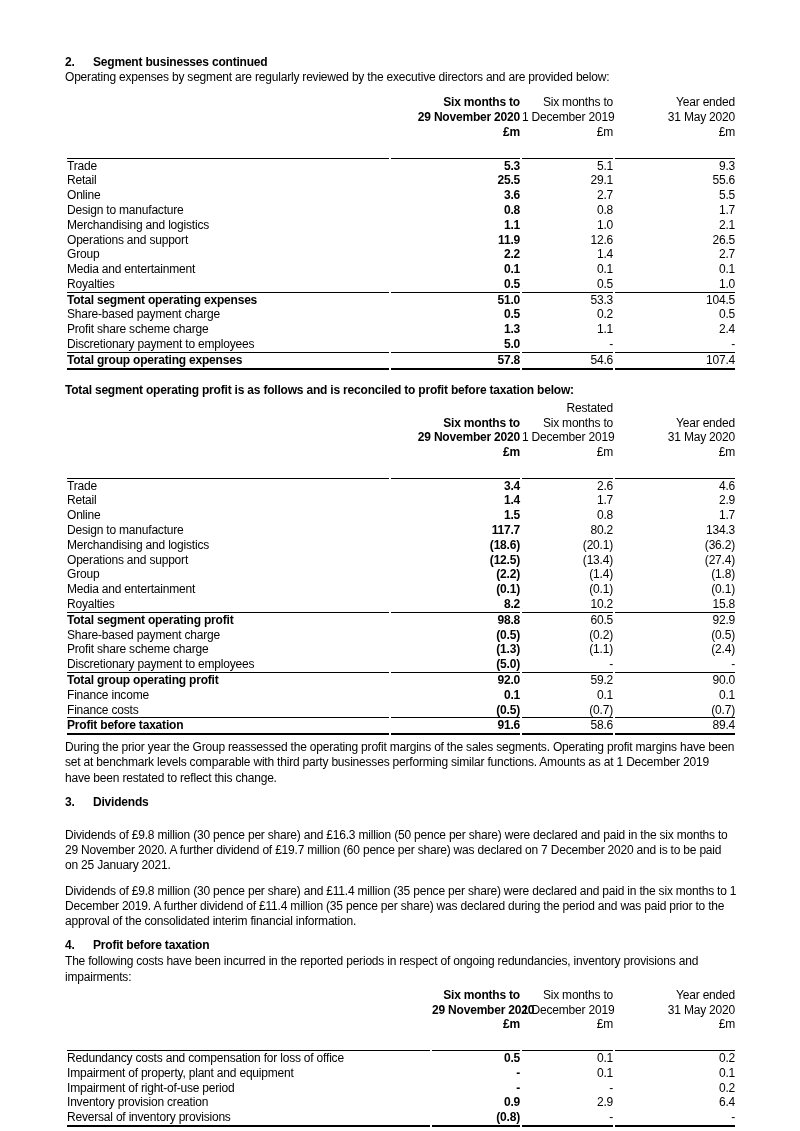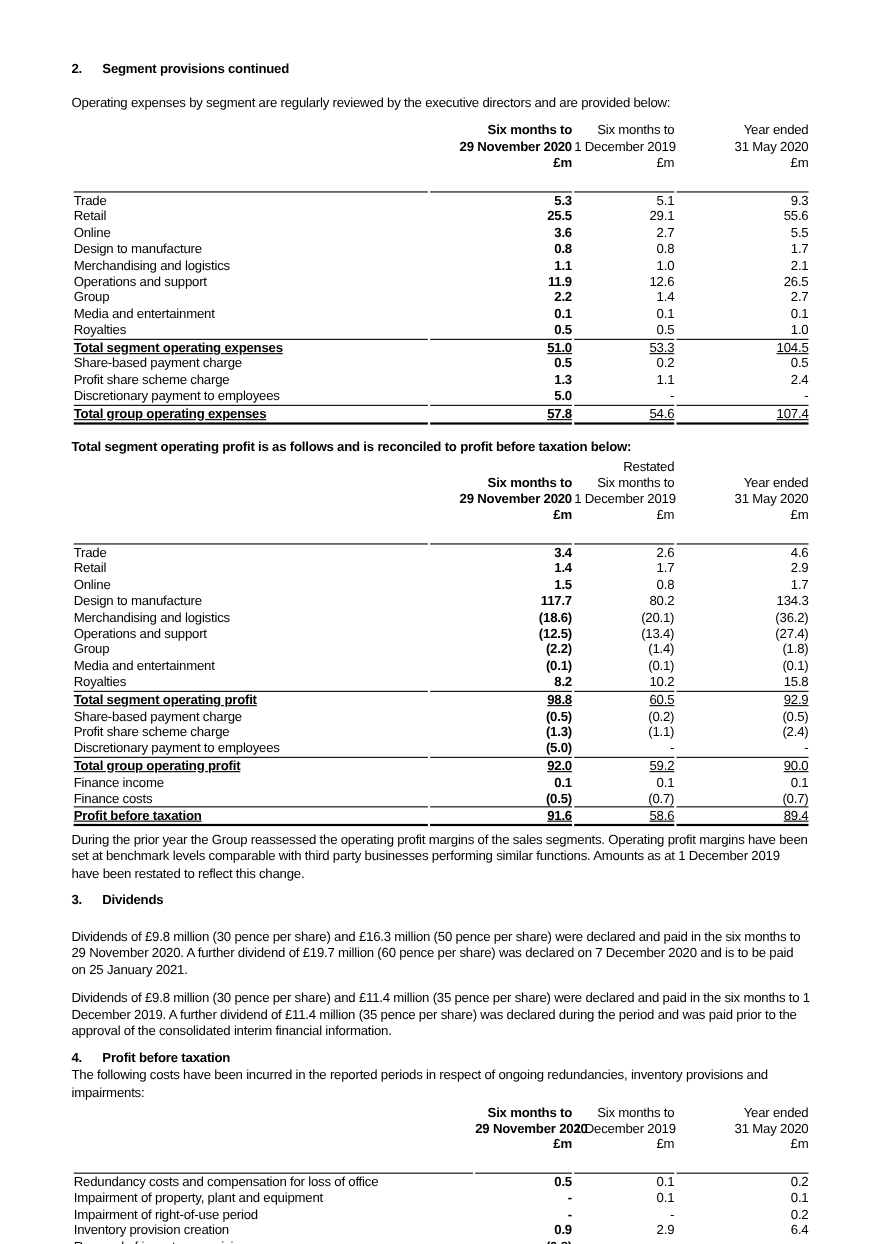--- a/index.html
+++ b/index.html
@@ -45,43 +45,43 @@
     padding-bottom: 18px;
   }
   thead th.lbl { text-align: left; }
   tbody td {
     line-height: 14.8px;
     height: 14.8px;
     vertical-align: bottom;
   }
   .num { text-align: right; }
   .b { font-weight: bold; }
-  tr.rule-above td { border-top: 1px solid #000; text-decoration: underline; }
+  tr.rule-above td { border-top: 1px solid #000; }
   tr.thick-below td { border-bottom: 2.5px solid #000; }
 
-  .s2-intro   { margin-top: 16px; }
+  .s2-intro   { }
   .tbl-1      { margin-top: 10px; }
   .recon      { margin-top: 13px; font-weight: bold; }
   .tbl-2      { margin-top: 3px; }
   .restate    { margin-top: 5px; }
   .h-3        { margin-top: 9px; }
   .div-p1     { margin-top: 18px; }
   .div-p2     { margin-top: 10px; }
   .h-4        { margin-top: 9px; }
   .s4-intro   { margin-top: 1px; }
   .tbl-3      { margin-top: 3px; }
 </style>
 </head>
 <body>
 
 <div class="page">
 
   <div class="heading h-2">
     <span class="h-num">2.</span>
-    <span>Segment provisions continued</span>
+    <span>Segment businesses continued</span>
   </div>
 
   <p class="s2-intro">Operating expenses by segment are regularly reviewed by the executive directors and are provided below:</p>
 
   <table class="std tbl-1">
     <colgroup>
         <col class="c-label">
         <col class="c1">
         <col class="c2">
         <col class="c3">

